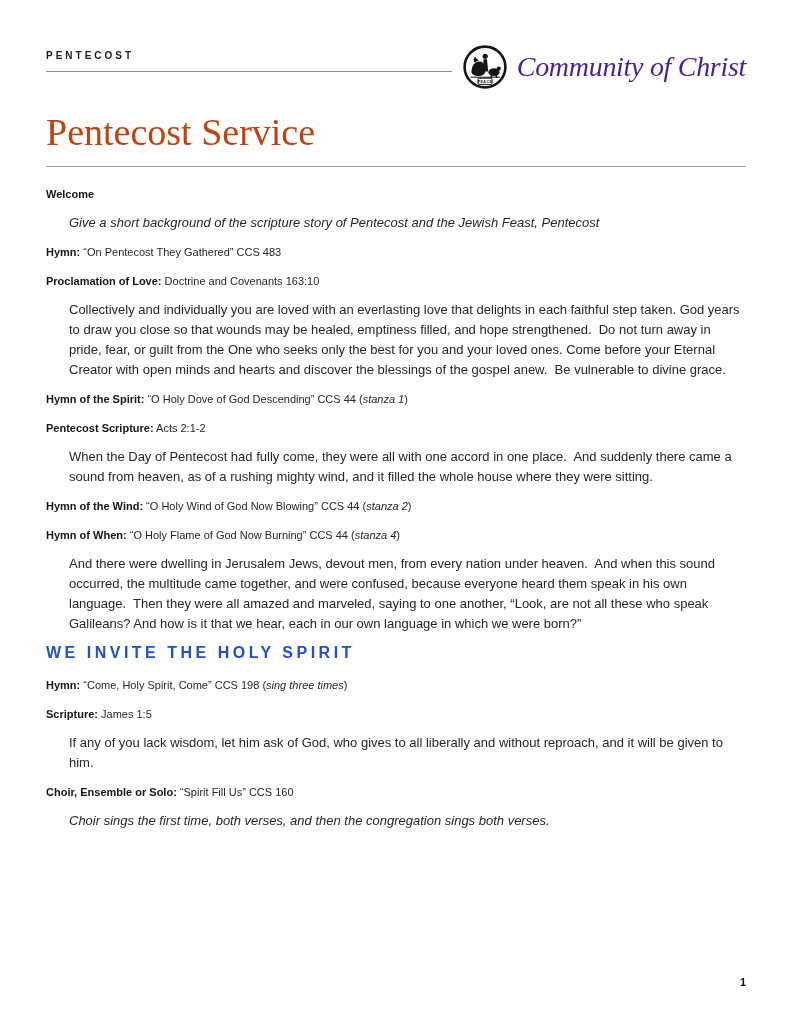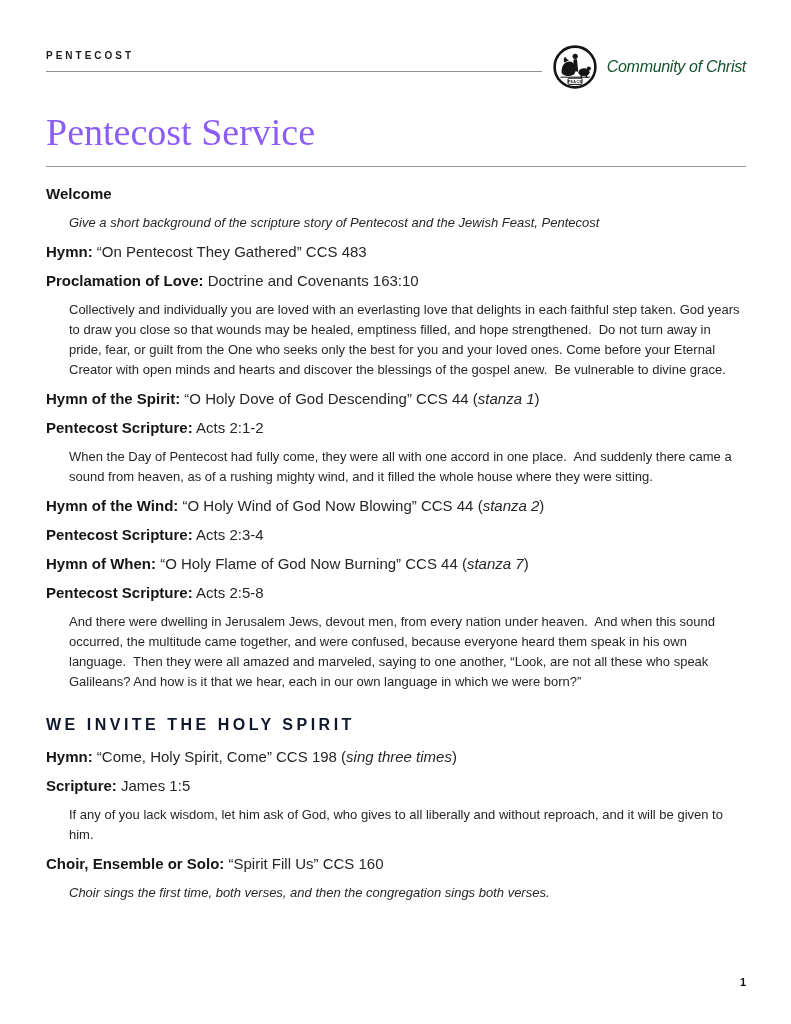--- a/index.html
+++ b/index.html
@@ -19,45 +19,45 @@
   .header { display: flex; align-items: flex-start; }
   .header-left { flex: 1 1 auto; padding-top: 7px; min-width: 0; }
   .eyebrow {
     font-size: 10px; font-weight: 700; letter-spacing: 3px;
     color: #1c1c1c; line-height: 1;
   }
   .header-line { height: 1px; background: #8d8d8d; margin-top: 10px; }
   .brand { display: flex; align-items: center; gap: 9px; margin-left: 10px; flex: 0 0 auto; }
   .brand svg { width: 46px; height: 46px; display: block; }
   .brand-name {
-    font-family: Liberation Sans, sans-serif; font-style: italic;
-    font-size: 16px; letter-spacing: -0.3px; color: #14532d; white-space: nowrap;
+    font-family: Liberation Serif, serif; font-style: italic;
+    font-size: 28px; letter-spacing: -0.3px; color: #4c1d95; white-space: nowrap;
   }
 
   
   .page-title {
     font-family: "Liberation Serif", "DejaVu Serif", serif;
     font-weight: 400; font-size: 38px; line-height: 1.1;
-    color: #8b5cf6; margin: 22px 0 0 0;
+    color: #c2410c; margin: 22px 0 0 0;
   }
   .title-rule { height: 1px; background: #9a9a9a; margin: 12px 0 17px 0; border: 0; }
 
   
-  .entry { font-size: 15px; line-height: 20px; margin: 4px 0 9px 0; }
+  .entry { font-size: 11px; line-height: 20px; margin: 4px 0 9px 0; }
   .entry strong { font-weight: 700; color: #161616; }
   .entry em { font-style: italic; }
   .para {
     font-size: 13px; line-height: 20px;
     margin: 0 0 9px 23px;
     white-space: pre-wrap;
   }
   .para.note { font-style: italic; }
   .section-heading {
     font-size: 16px; font-weight: 700; letter-spacing: 3.5px;
-    color: #0f172a; margin: 23px 0 12px 0; line-height: 20px;
+    color: #1d4ed8; margin: 9px 0 12px 0; line-height: 20px;
   }
 
   .page-num {
     position: absolute; right: 45px; bottom: 36px;
     font-size: 11px; font-weight: 700; color: #111;
   }
 </style>
 </head>
 <body>
 
@@ -103,26 +103,24 @@
     <p class="para">Collectively and individually you are loved with an everlasting love that delights in each faithful step taken. God years to draw you close so that wounds may be healed, emptiness filled, and hope strengthened.  Do not turn away in pride, fear, or guilt from the One who seeks only the best for you and your loved ones. Come before your Eternal Creator with open minds and hearts and discover the blessings of the gospel anew.  Be vulnerable to divine grace.</p>
 
     <p class="entry"><strong>Hymn of the Spirit:</strong><span> “O Holy Dove of God Descending” CCS 44 (</span><em>stanza 1</em><span>)</span></p>
 
     <p class="entry"><strong>Pentecost Scripture:</strong><span> Acts 2:1-2</span></p>
 
     <p class="para">When the Day of Pentecost had fully come, they were all with one accord in one place.  And suddenly there came a sound from heaven, as of a rushing mighty wind, and it filled the whole house where they were sitting.</p>
 
     <p class="entry"><strong>Hymn of the Wind:</strong><span> “O Holy Wind of God Now Blowing” CCS 44 (</span><em>stanza 2</em><span>)</span></p>
 
-    <p class="entry"><strong>Pentecost Scripture:</strong><span> Acts 2:3-4</span></p>
 
 
-    <p class="entry"><strong>Hymn of When:</strong><span> “O Holy Flame of God Now Burning” CCS 44 (</span><em>stanza 7</em><span>)</span></p>
+    <p class="entry"><strong>Hymn of When:</strong><span> “O Holy Flame of God Now Burning” CCS 44 (</span><em>stanza 4</em><span>)</span></p>
 
-    <p class="entry"><strong>Pentecost Scripture:</strong><span> Acts 2:5-8</span></p>
 
     <p class="para">And there were dwelling in Jerusalem Jews, devout men, from every nation under heaven.  And when this sound occurred, the multitude came together, and were confused, because everyone heard them speak in his own language.  Then they were all amazed and marveled, saying to one another, “Look, are not all these who speak Galileans? And how is it that we hear, each in our own language in which we were born?”</p>
 
     <h2 class="section-heading">WE INVITE THE HOLY SPIRIT</h2>
 
     <p class="entry"><strong>Hymn:</strong><span> “Come, Holy Spirit, Come” CCS 198 (</span><em>sing three times</em><span>)</span></p>
 
     <p class="entry"><strong>Scripture:</strong><span> James 1:5</span></p>
 
     <p class="para">If any of you lack wisdom, let him ask of God, who gives to all liberally and without reproach, and it will be given to him.</p>

